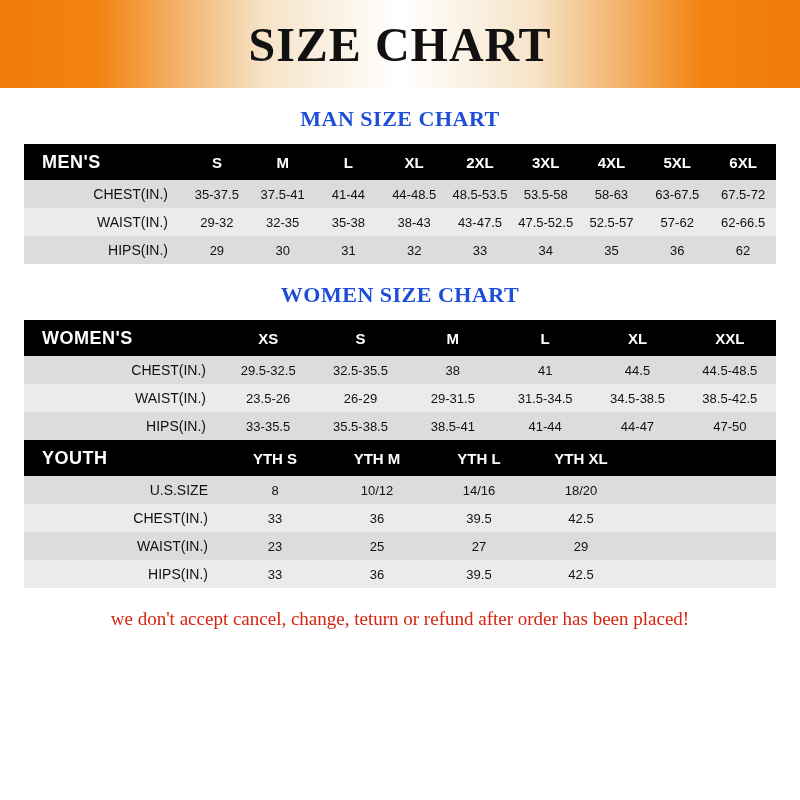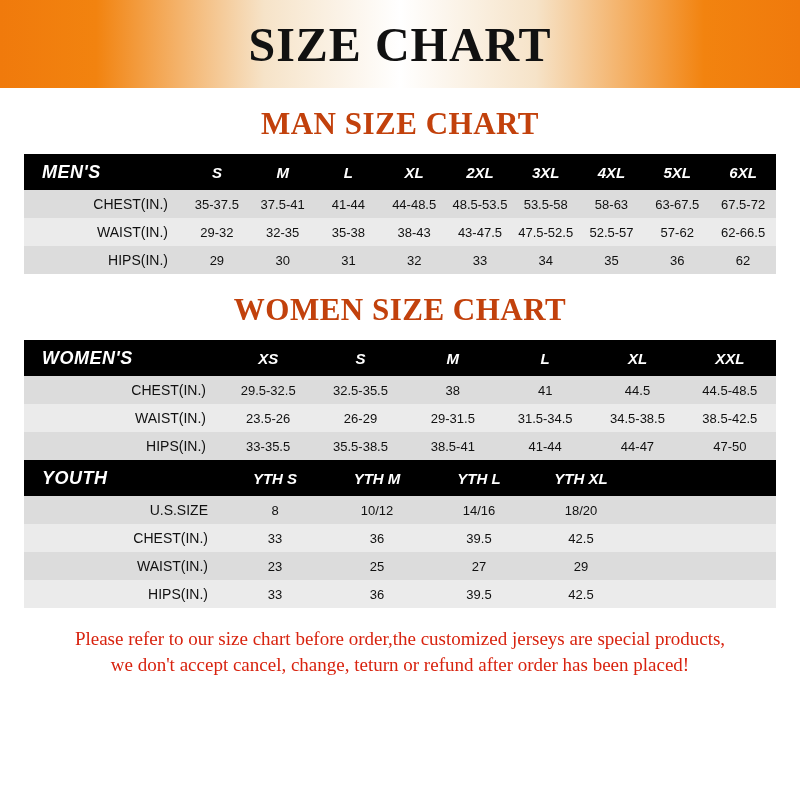--- a/index.html
+++ b/index.html
@@ -45,22 +45,22 @@
     line-height: 1;
     margin-top: 2px;
   }
   .section {
     padding: 0 22px;
   }
   .section-title {
     text-align: center;
     font-family: "Liberation Serif", serif;
     font-weight: bold;
-    font-size: 31px;
-    color: #c2410c;
+    font-size: 22px;
+    color: #1d4ed8;
     margin: 18px 0 12px 0;
     letter-spacing: 0.5px;
   }
   table.size-table {
     width: 752px;
     margin: 0 auto;
     border-collapse: collapse;
     table-layout: fixed;
   }
   table.size-table th, table.size-table td {
@@ -71,21 +71,20 @@
     padding: 0 2px;
     font-weight: normal;
     white-space: nowrap;
   }
   table.size-table thead th {
     background: #000000;
     color: #ffffff;
     font-weight: bold;
     font-size: 15px;
     height: 36px;
-    font-style: italic;
   }
   table.size-table thead th.corner {
     text-align: left;
     padding-left: 18px;
     font-size: 18px;
     letter-spacing: 0.5px;
   }
   table.size-table tbody tr.row-a td {
     background: #dcdcdc;
   }
@@ -276,17 +275,16 @@
           <td>36</td>
           <td>39.5</td>
           <td>42.5</td>
           <td></td>
         </tr>
       </tbody>
     </table>
   </div>
 
   <div class="footer">
-    <div class="footer-line">Please refer to our size chart before order,the customized jerseys are special products,</div>
     <div class="footer-line">we don't accept cancel, change, teturn or refund after order has been placed!</div>
   </div>
 
 </div>
 
 </body></html>

